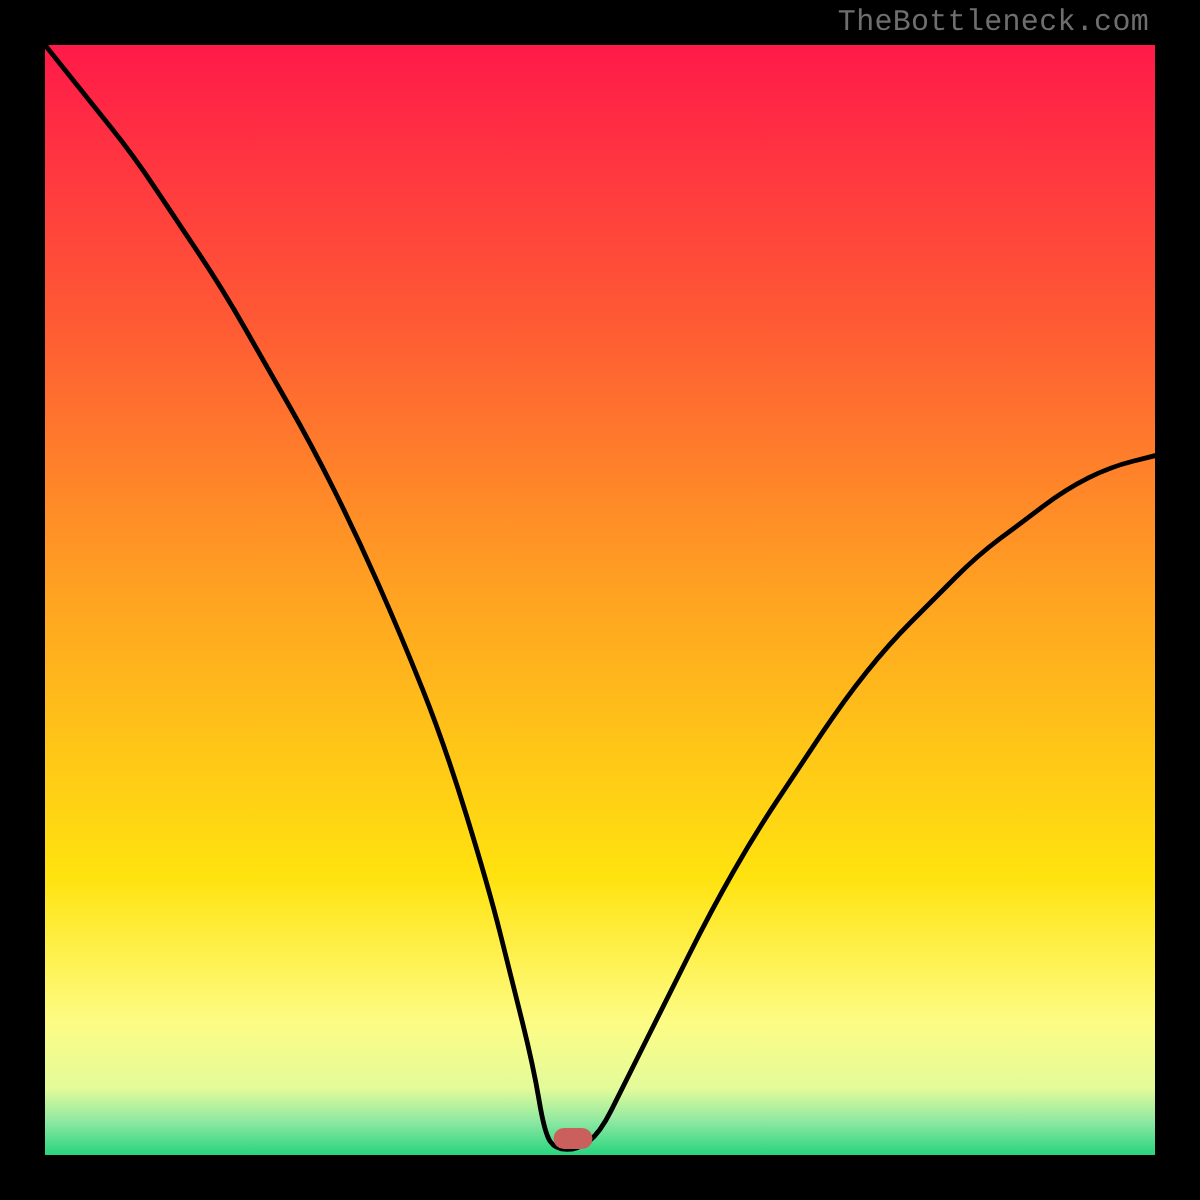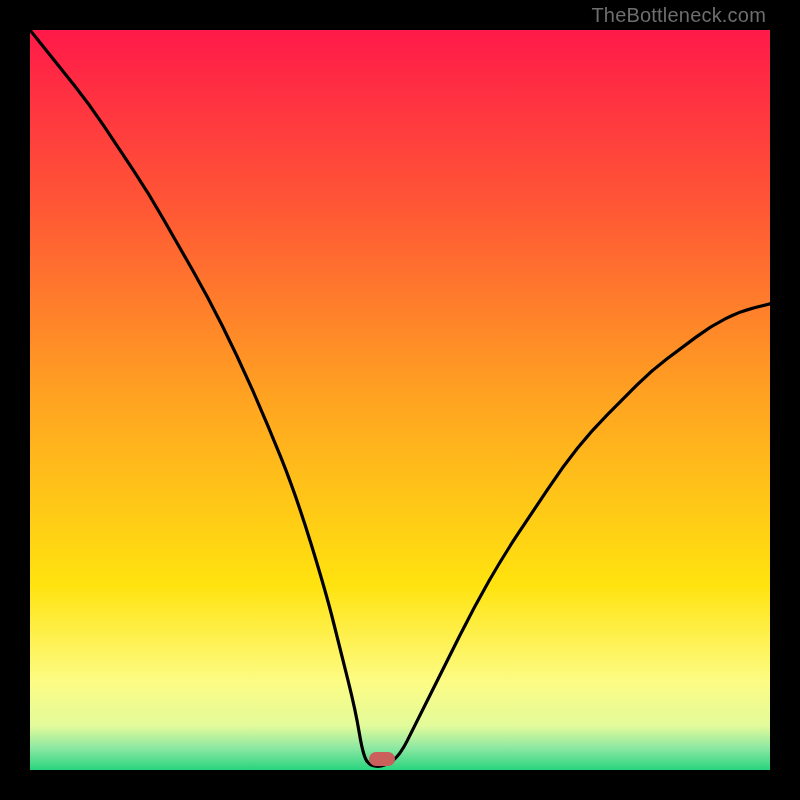--- a/index.html
+++ b/index.html
@@ -10,20 +10,21 @@
     background: #000;
     overflow: hidden;
     font-family: Arial, Helvetica, sans-serif;
   }
   .frame {
     position: absolute;
     left: 0; top: 0;
     width: 800px;
     height: 800px;
     background: #000;
+    font-family: Liberation Mono, monospace;
   }
   .plot {
     position: absolute;
     left: 30px;
     top: 30px;
     width: 740px;
     height: 740px;
     overflow: hidden;
   }
   .gradient {

